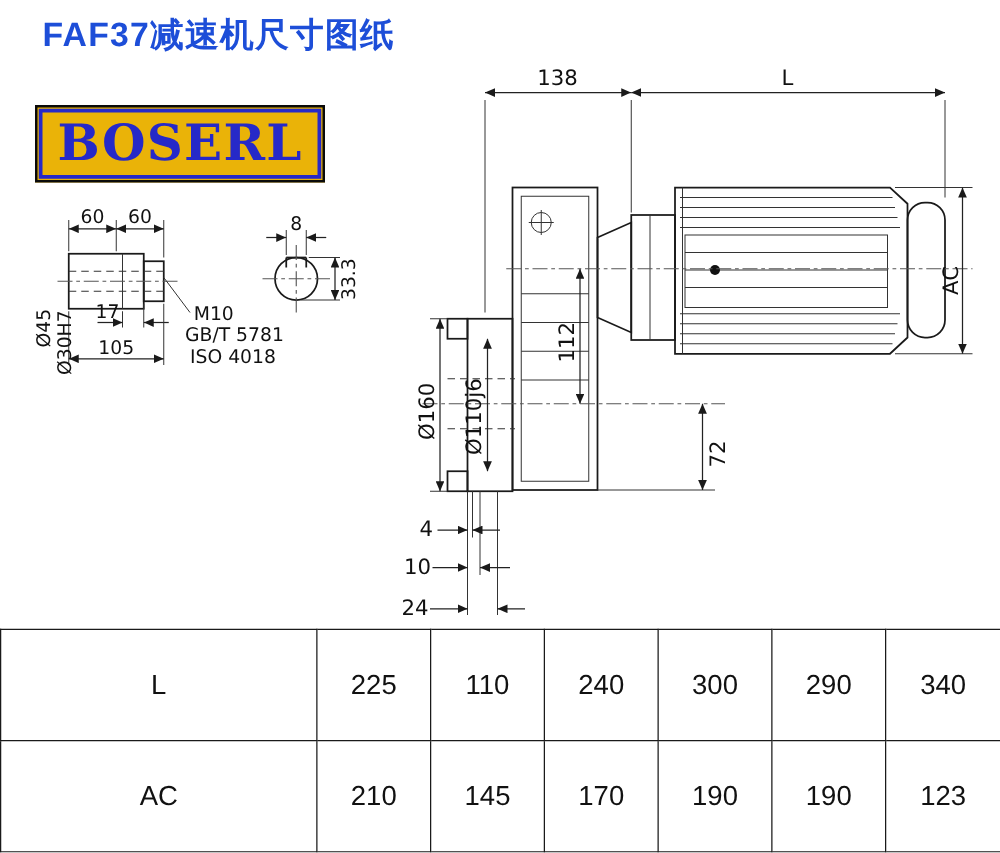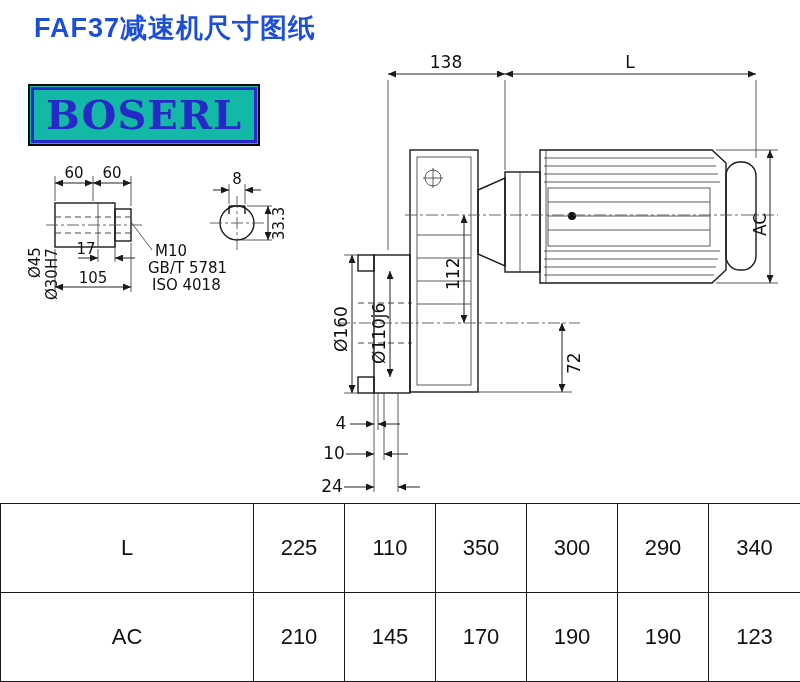--- a/index.html
+++ b/index.html
@@ -6,21 +6,21 @@
   body{
     width:800px;height:682px;position:relative;background:#ffffff;
     font-family:"Liberation Sans",sans-serif;overflow:hidden;
   }
   .page-title{
     position:absolute;left:34px;top:10px;
     font-size:27px;font-weight:700;color:#1d4ed8;letter-spacing:1px;
   }
   .logo-outer{
     position:absolute;left:28px;top:84px;
-    border:2px solid #0a0a0a;background:#14b8a6;padding:1px;
+    border:2px solid #0a0a0a;background:#eab308;padding:1px;
   }
   .logo-inner{
     border:3px solid #2629c8;padding:0 12px;
     font-family:"DejaVu Serif",serif;font-weight:700;
     font-size:40px;line-height:50px;color:#2629c8;letter-spacing:1px;
   }
   svg.drawing{position:absolute;left:0;top:0;}
   .ln{stroke:#1a1a1a;stroke-width:1.4;fill:none;}
   .tn{stroke:#333333;stroke-width:0.8;fill:none;}
   .dm{stroke:#222222;stroke-width:1;fill:none;}
@@ -212,21 +212,21 @@
       <col style="width:91px">
     <col style="width:91px">
       <col style="width:91px">
       <col style="width:92px">
   </colgroup>
   <tbody>
     <tr style="height:41px">
       <td>L</td>
       <td>225</td>
       <td>110</td>
-      <td>350</td>
+      <td>240</td>
       <td>300</td>
       <td>290</td>
       <td>340</td>
     </tr>
     <tr style="height:41px">
       <td>AC</td>
       <td>210</td>
       <td>145</td>
       <td>170</td>
       <td>190</td>

